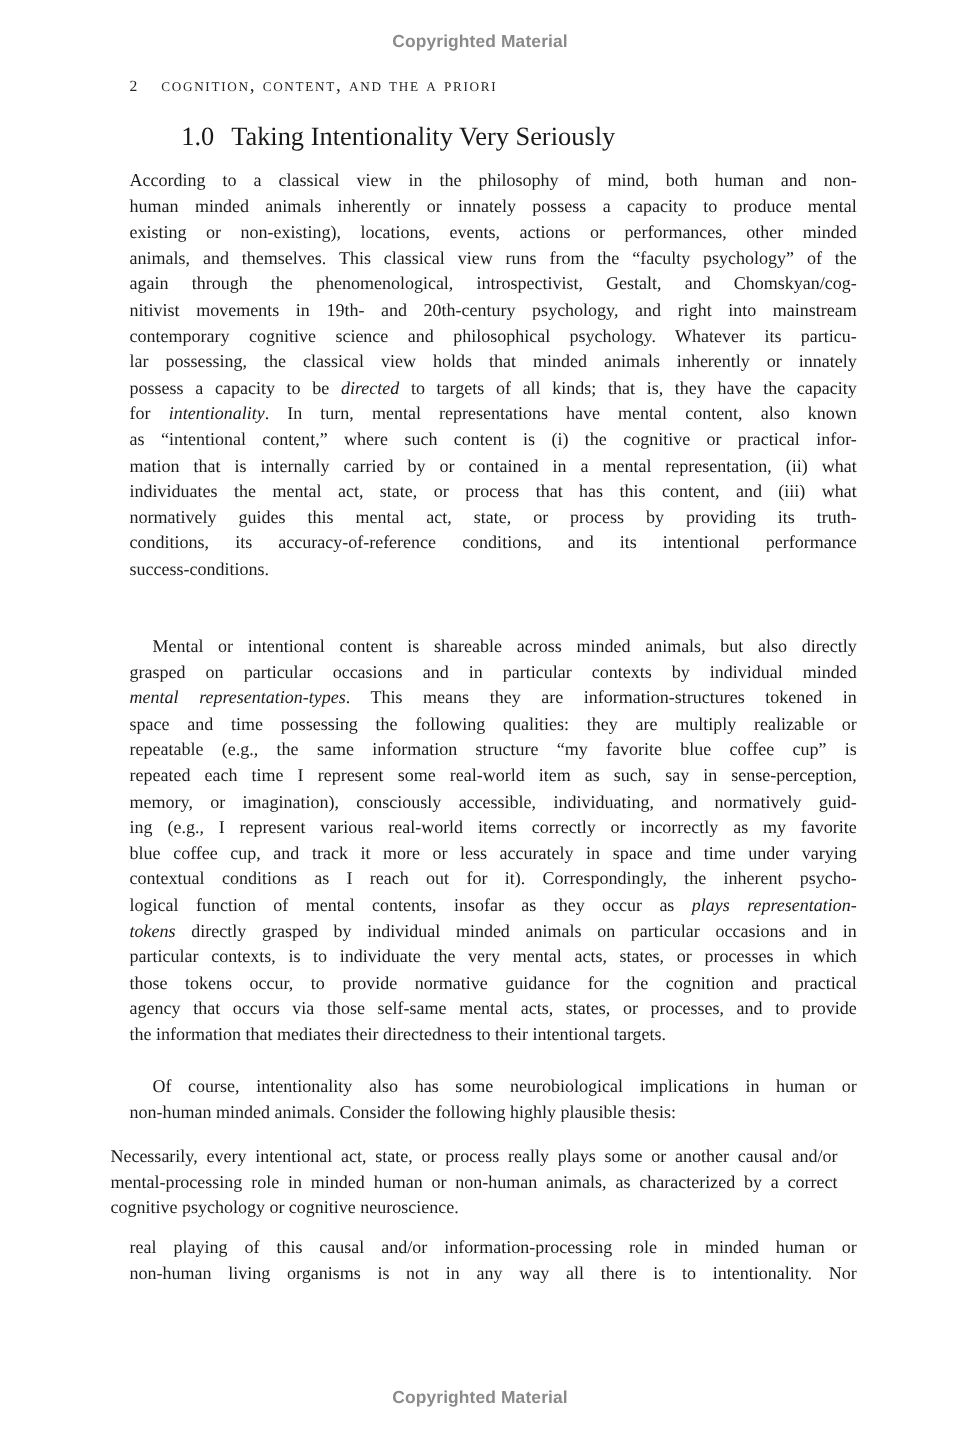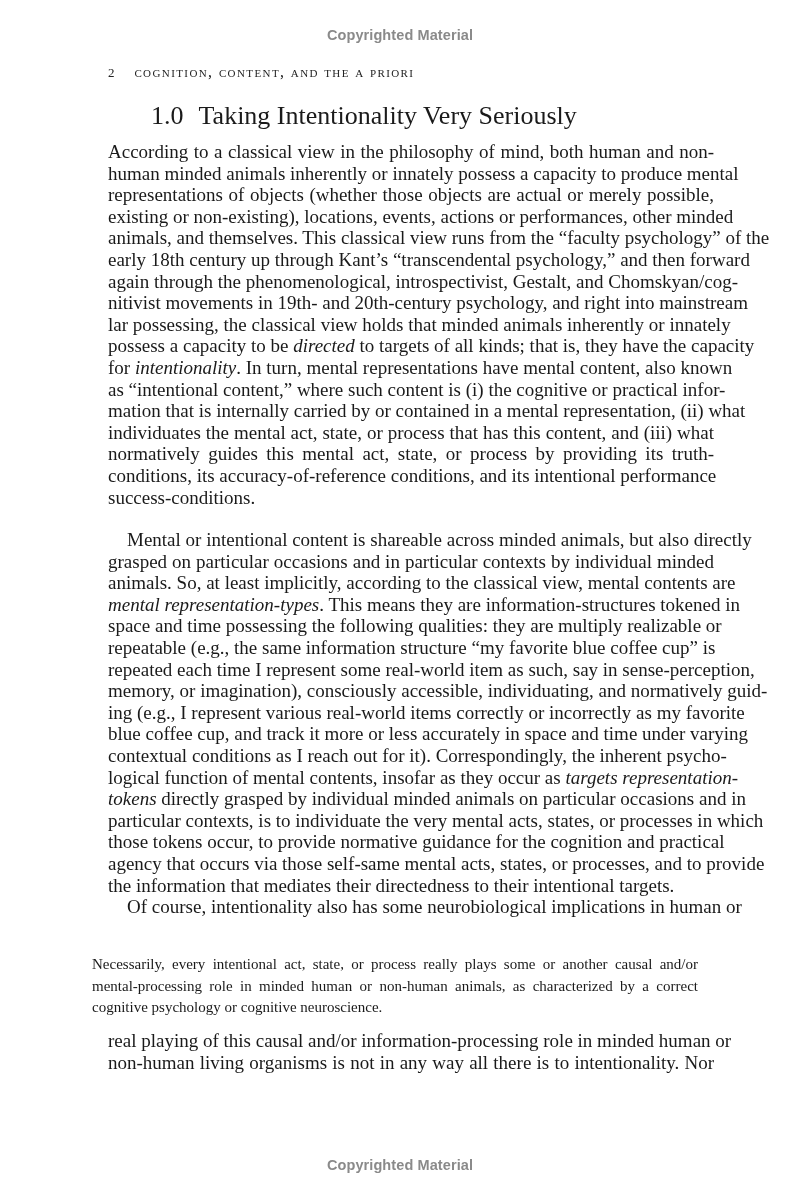--- a/index.html
+++ b/index.html
@@ -3,23 +3,23 @@
 <meta charset="utf-8">
 <style>
   html, body { margin: 0; padding: 0; background: #ffffff; }
   body { width: 800px; height: 1200px; position: relative; overflow: hidden; font-family: "Liberation Serif", "DejaVu Serif", serif; color: #1a1a1a; }
   .watermark { position: absolute; left: 0; width: 800px; text-align: center; font-family: "Liberation Sans", "DejaVu Sans", sans-serif; font-weight: bold; font-size: 14.5px; color: #8a8a8a; letter-spacing: 0.1px; }
   #wm-top { top: 27px; }
   #wm-bottom { top: 1157px; }
   .running-head { position: absolute; top: 63px; left: 108px; font-size: 13px; letter-spacing: 1.3px; color: #222; }
   .running-head .pg { margin-right: 14px; }
   .running-head .title { font-variant: small-caps; text-transform: lowercase; font-size: 16px; letter-spacing: 1.4px; }
-  .heading { position: absolute; top: 101px; left: 151px; font-size: 26px; color: #1a1a1a; white-space: nowrap; }
+  .heading { position: absolute; top: 101px; left: 151px; font-size: 22px; color: #1a1a1a; white-space: nowrap; }
   .heading .num { margin-right: 9px; }
-  .body-text { position: absolute; left: 108px; width: 606px; font-size: 19px; }
+  .body-text { position: absolute; left: 108px; width: 606px; font-size: 15px; }
   .line { display: block; height: 21.6px; line-height: 21.6px; text-align: justify; text-align-last: justify; white-space: nowrap; overflow: visible; }
   .line.last { text-align-last: left; }
   .line.indent { padding-left: 19px; }
   em { font-style: italic; }
   #para-1 { top: 141px; }
   #para-2 { top: 529px; }
   #para-3 { top: 896px; }
   .quote { position: absolute; left: 92px; width: 606px; top: 954px; font-size: 15px; }
   .quote .line { height: 21.6px; line-height: 21.6px; }
   #para-4 { top: 1030px; }
@@ -35,57 +35,56 @@
 </div>
 
 <div class="heading">
   <span class="num">1.0</span>
   <span>Taking Intentionality Very Seriously</span>
 </div>
 
 <div class="body-text" id="para-1">
     <span class="line"><span>According to a classical view in the philosophy of mind, both human and non-</span></span>
     <span class="line"><span>human minded animals inherently or innately possess a capacity to produce mental</span></span>
-    <span class="line"><span>representations of objects (whether those objects are actual or merely possible,</span></span>
     <span class="line"><span>existing or non-existing), locations, events, actions or performances, other minded</span></span>
     <span class="line"><span>animals, and themselves. This classical view runs from the “faculty psychology” of the</span></span>
-    <span class="line"><span>early 18th century up through Kant’s “transcendental psychology,” and then forward</span></span>
     <span class="line"><span>again through the phenomenological, introspectivist, Gestalt, and Chomskyan/cog-</span></span>
     <span class="line"><span>nitivist movements in 19th- and 20th-century psychology, and right into mainstream</span></span>
+    <span class="line"><span>contemporary cognitive science and philosophical psychology. Whatever its particu-</span></span>
     <span class="line"><span>lar possessing, the classical view holds that minded animals inherently or innately</span></span>
     <span class="line"><span>possess a capacity to be </span><em>directed</em><span> to targets of all kinds; that is, they have the capacity</span></span>
     <span class="line"><span>for </span><em>intentionality</em><span>. In turn, mental representations have mental content, also known</span></span>
     <span class="line"><span>as “intentional content,” where such content is (i) the cognitive or practical infor-</span></span>
     <span class="line"><span>mation that is internally carried by or contained in a mental representation, (ii) what</span></span>
     <span class="line"><span>individuates the mental act, state, or process that has this content, and (iii) what</span></span>
     <span class="line"><span>normatively guides this mental act, state, or process by providing its truth-</span></span>
     <span class="line"><span>conditions, its accuracy-of-reference conditions, and its intentional performance</span></span>
     <span class="line last"><span>success-conditions.</span></span>
   </div>
 <div class="body-text" id="para-2">
     <span class="line indent"><span>Mental or intentional content is shareable across minded animals, but also directly</span></span>
     <span class="line"><span>grasped on particular occasions and in particular contexts by individual minded</span></span>
-    <span class="line"><span>animals. So, at least implicitly, according to the classical view, mental contents are</span></span>
     <span class="line"><em>mental representation-types</em><span>. This means they are information-structures tokened in</span></span>
     <span class="line"><span>space and time possessing the following qualities: they are multiply realizable or</span></span>
     <span class="line"><span>repeatable (e.g., the same information structure “my favorite blue coffee cup” is</span></span>
     <span class="line"><span>repeated each time I represent some real-world item as such, say in sense-perception,</span></span>
     <span class="line"><span>memory, or imagination), consciously accessible, individuating, and normatively guid-</span></span>
     <span class="line"><span>ing (e.g., I represent various real-world items correctly or incorrectly as my favorite</span></span>
     <span class="line"><span>blue coffee cup, and track it more or less accurately in space and time under varying</span></span>
     <span class="line"><span>contextual conditions as I reach out for it). Correspondingly, the inherent psycho-</span></span>
-    <span class="line"><span>logical function of mental contents, insofar as they occur as </span><em>targets representation-</em></span>
+    <span class="line"><span>logical function of mental contents, insofar as they occur as </span><em>plays representation-</em></span>
     <span class="line"><em>tokens</em><span> directly grasped by individual minded animals on particular occasions and in</span></span>
     <span class="line"><span>particular contexts, is to individuate the very mental acts, states, or processes in which</span></span>
     <span class="line"><span>those tokens occur, to provide normative guidance for the cognition and practical</span></span>
     <span class="line"><span>agency that occurs via those self-same mental acts, states, or processes, and to provide</span></span>
     <span class="line last"><span>the information that mediates their directedness to their intentional targets.</span></span>
   </div>
 <div class="body-text" id="para-3">
     <span class="line indent"><span>Of course, intentionality also has some neurobiological implications in human or</span></span>
+    <span class="line last"><span>non-human minded animals. Consider the following highly plausible thesis:</span></span>
   </div>
 
 <div class="quote" id="thesis-quote">
   <span class="line">Necessarily, every intentional act, state, or process really plays some or another causal and/or</span>
   <span class="line">mental-processing role in minded human or non-human animals, as characterized by a correct</span>
   <span class="line last">cognitive psychology or cognitive neuroscience.</span>
 </div>
 
 <div class="body-text" id="para-4">
     <span class="line"><span>real playing of this causal and/or information-processing role in minded human or</span></span>

